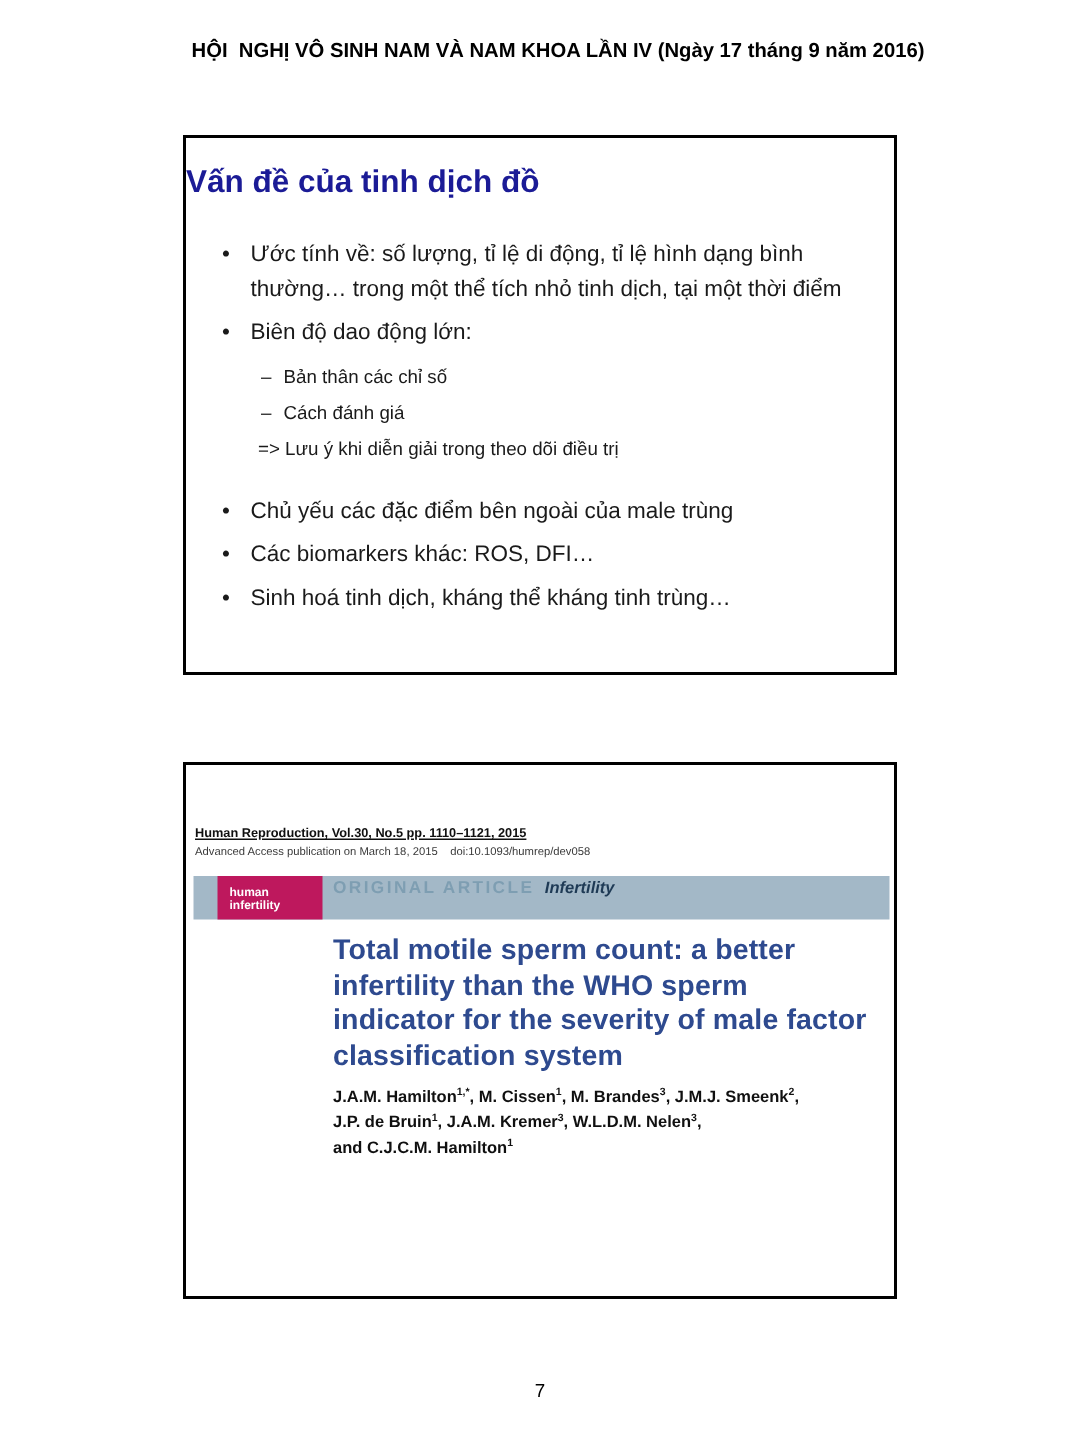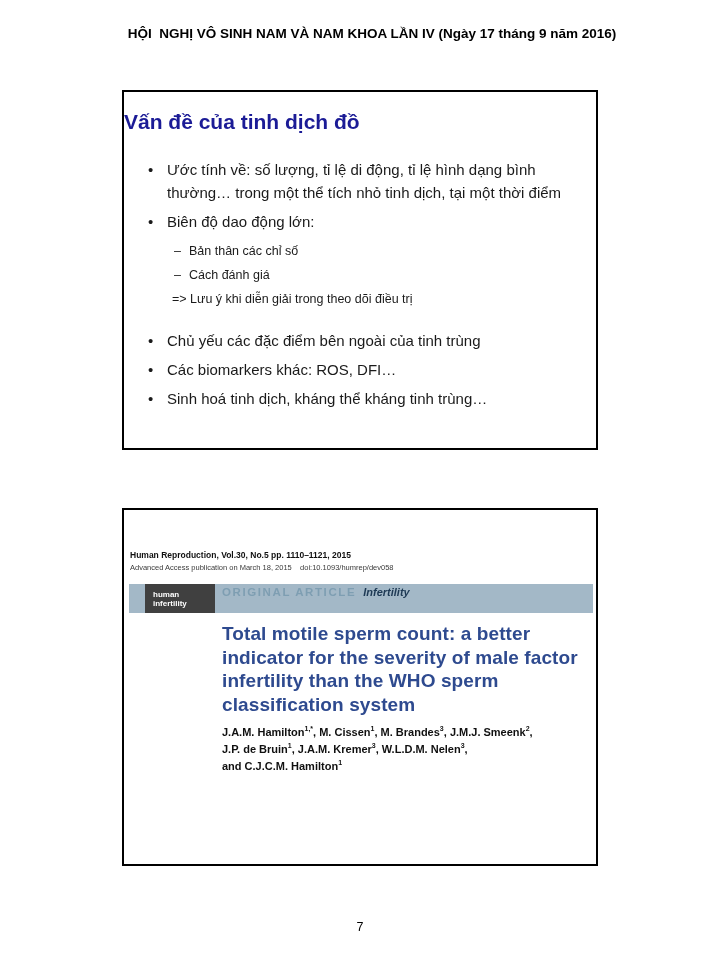--- a/index.html
+++ b/index.html
@@ -18,24 +18,24 @@
         font-size:21px;font-weight:bold;}
   .bullets{margin-top:24px;padding-left:24px;padding-right:14px;color:#1a1a1a;}
   .row{display:flex;align-items:flex-start;}
   .lvl1{font-size:15px;line-height:23px;margin-bottom:6px;}
   .lvl1 .mk{width:19px;flex:0 0 19px;}
   .lvl2{font-size:12.5px;line-height:24px;padding-left:26px;}
   .lvl2 .mk{width:15px;flex:0 0 15px;}
   .note{font-size:12.5px;line-height:24px;padding-left:24px;margin-bottom:18px;}
 
   
-  .cite1{position:absolute;left:6px;top:40px;font-size:8.5px;font-weight:bold;color:#101010;}
+  .cite1{position:absolute;left:6px;top:40px;font-size:8.5px;font-weight:bold;color:#101010;text-decoration:underline;}
   .cite2{position:absolute;left:6px;top:53px;font-size:7.5px;color:#3a3a3a;white-space:pre-wrap;}
   .banner{position:absolute;left:5px;top:74px;width:464px;height:29px;background:#a3b8c7;}
-  .logo{position:absolute;left:16px;top:0;width:70px;height:29px;background:#404040;
+  .logo{position:absolute;left:16px;top:0;width:70px;height:29px;background:#be185d;
         color:#fff;font-size:8px;font-weight:bold;line-height:9px;
         padding:6px 0 0 8px;box-sizing:border-box;}
   .banner-text{position:absolute;left:93px;top:0;height:16px;display:flex;align-items:center;}
   .otype{color:#7e9eb2;font-weight:bold;font-size:11.5px;letter-spacing:1.6px;}
   .topic{color:#1e3a55;font-weight:bold;font-style:italic;font-size:11px;margin-left:7px;}
 
   .a-title{position:absolute;left:98px;top:112px;color:#2e4a8f;font-weight:bold;
         font-size:19px;line-height:23.5px;letter-spacing:0.1px;}
   .authors{position:absolute;left:98px;top:212px;font-weight:bold;font-size:11px;
         line-height:13.5px;color:#101010;}
@@ -73,21 +73,21 @@
         <span class="mk">–</span>
         <span class="tx">Cách đánh giá</span>
       </div>
 
       <div class="row note">
         <span class="tx">=&gt; Lưu ý khi diễn giải trong theo dõi điều trị</span>
       </div>
 
       <div class="row lvl1">
         <span class="mk">•</span>
-        <span class="tx">Chủ yếu các đặc điểm bên ngoài của tinh trùng</span>
+        <span class="tx">Chủ yếu các đặc điểm bên ngoài của male trùng</span>
       </div>
 
       <div class="row lvl1">
         <span class="mk">•</span>
         <span class="tx">Các biomarkers khác: ROS, DFI…</span>
       </div>
 
       <div class="row lvl1">
         <span class="mk">•</span>
         <span class="tx">Sinh hoá tinh dịch, kháng thể kháng tinh trùng…</span>
@@ -107,22 +107,22 @@
         <div>infertility</div>
       </div>
       <div class="banner-text">
         <span class="otype">ORIGINAL ARTICLE</span>
         <span class="topic">Infertility</span>
       </div>
     </div>
 
     <div class="a-title">
       <div>Total motile sperm count: a better</div>
+      <div>infertility than the WHO sperm</div>
       <div>indicator for the severity of male factor</div>
-      <div>infertility than the WHO sperm</div>
       <div>classification system</div>
     </div>
 
     <div class="authors">
       <div class="a-line">J.A.M. Hamilton<sup>1,*</sup>, M. Cissen<sup>1</sup>, M. Brandes<sup>3</sup>, J.M.J. Smeenk<sup>2</sup>,</div>
       <div class="a-line">J.P. de Bruin<sup>1</sup>, J.A.M. Kremer<sup>3</sup>, W.L.D.M. Nelen<sup>3</sup>,</div>
       <div class="a-line">and C.J.C.M. Hamilton<sup>1</sup></div>
     </div>
 
   </section>

